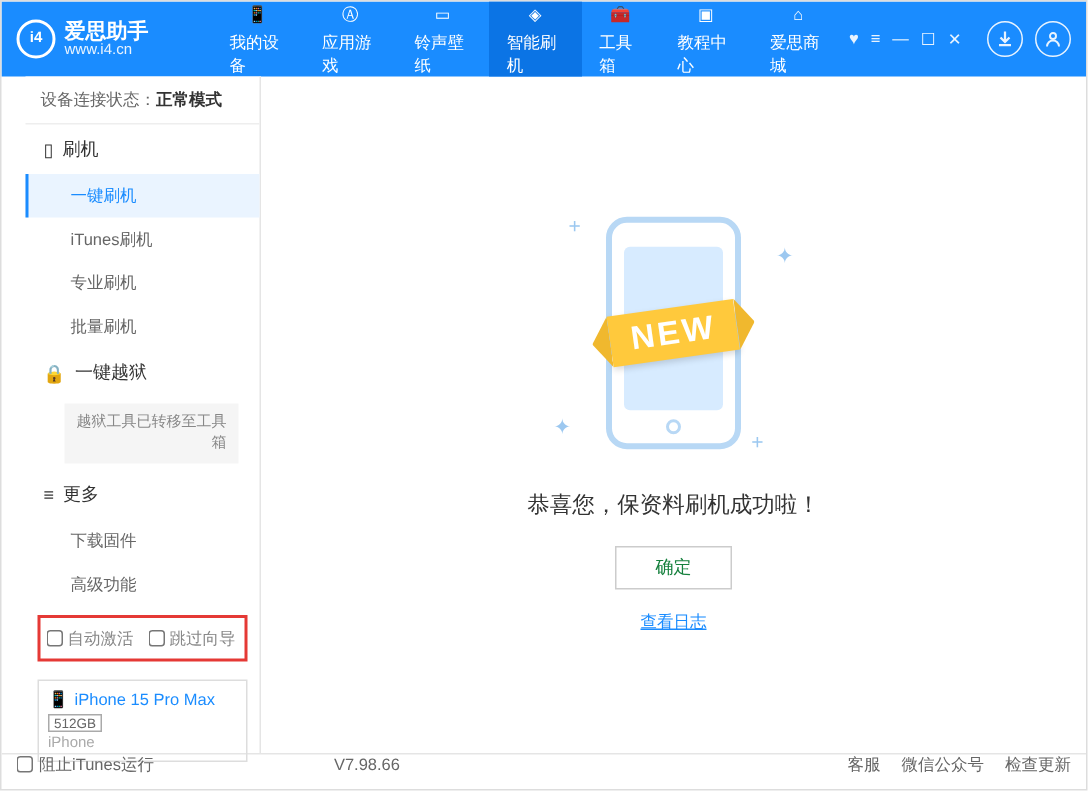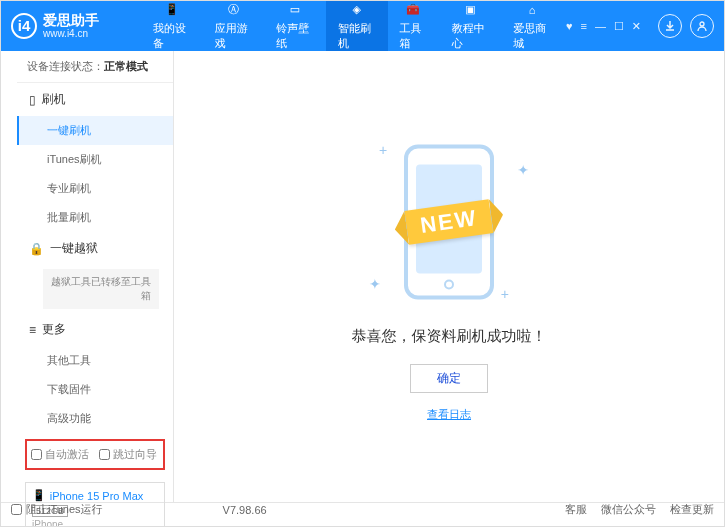--- a/index.html
+++ b/index.html
@@ -1,19 +1,19 @@
 <!DOCTYPE html>
 <html><head>
 <meta charset="utf-8">
 <style>
 * { margin: 0; padding: 0; box-sizing: border-box; font-family: "Microsoft YaHei", sans-serif; }
 body { width: 725px; height: 527px; background: #fff; overflow: hidden; border: 1px solid #ddd; }
 .titlebar { height: 50px; background: #1a8cff; display: flex; align-items: center; padding: 0 10px; color: #fff; }
 .logo-area { display: flex; align-items: center; gap: 6px; width: 130px; }
-.logo-circle { width: 26px; height: 26px; border: 2px solid #fff; border-radius: 50%; display: flex; align-items: center; justify-content: center; font-weight: bold; font-size: 15px; }
+.logo-circle { width: 26px; height: 26px; border: 2px solid #fff; border-radius: 50%; display: flex; align-items: center; justify-content: center; font-weight: bold; font-size: 10px; }
 .logo-text { display: flex; flex-direction: column; line-height: 1.1; }
 .logo-title { font-size: 14px; font-weight: bold; }
 .logo-url { font-size: 10px; opacity: 0.9; }
 .nav-tabs { display: flex; flex: 1; height: 100%; }
 .nav-tab { display: flex; flex-direction: column; align-items: center; justify-content: center; padding: 0 12px; font-size: 11px; cursor: pointer; gap: 3px; height: 100%; }
 .nav-tab.active { background: #0b74e5; }
 .nav-tab-icon { width: 16px; height: 16px; display: flex; align-items: center; justify-content: center; }
 .titlebar-right { display: flex; align-items: center; gap: 8px; margin-left: auto; }
 .win-controls { display: flex; gap: 2px; font-size: 11px; opacity: 0.9; align-items: center; margin-right: 6px; }
 .win-controls span { cursor: pointer; padding: 0 3px; }
@@ -38,21 +38,21 @@
 .illustration { width: 180px; height: 180px; position: relative; margin-bottom: 15px; }
 .phone-body { position: absolute; left: 50%; top: 50%; transform: translate(-50%,-50%); width: 90px; height: 155px; background: #fff; border: 4px solid #b8d8f5; border-radius: 14px; }
 .phone-screen { position: absolute; left: 8px; right: 8px; top: 16px; bottom: 22px; background: #d7ebff; border-radius: 4px; }
 .phone-home { position: absolute; bottom: 6px; left: 50%; transform: translateX(-50%); width: 10px; height: 10px; border: 2px solid #b8d8f5; border-radius: 50%; }
 .ribbon { position: absolute; top: 50%; left: 50%; transform: translate(-50%,-50%) rotate(-8deg); background: #ffc93c; color: #fff; font-weight: bold; font-size: 22px; padding: 4px 14px; letter-spacing: 2px; box-shadow: 0 2px 4px rgba(0,0,0,0.15); }
 .ribbon::before, .ribbon::after { content:""; position: absolute; top: 0; bottom: 0; width: 12px; background: #f0b82e; }
 .ribbon::before { left: -12px; clip-path: polygon(100% 0, 100% 100%, 0 50%); }
 .ribbon::after { right: -12px; clip-path: polygon(0 0, 100% 50%, 0 100%); }
 .plus-dot { position: absolute; color: #9cc8f0; font-size: 14px; }
 .success-msg { font-size: 15px; color: #333; margin-bottom: 18px; }
-.ok-btn { border: 1px solid #ccc; background: #fff; padding: 5px 26px; font-size: 12px; cursor: pointer; color: #1d4ed8; margin-bottom: 14px; }
+.ok-btn { border: 1px solid #ccc; background: #fff; padding: 5px 26px; font-size: 12px; cursor: pointer; color: #15803d; margin-bottom: 14px; }
 .log-link { font-size: 11px; color: #1a8cff; cursor: pointer; text-decoration: underline; }
 .footer { height: 14px; border-top: 1px solid #e5e5e5; display: flex; align-items: center; font-size: 11px; color: #666; padding: 0 10px; }
 .footer label { display: flex; align-items: center; gap: 4px; cursor: pointer; }
 .footer input { width: 11px; height: 11px; }
 .footer-right { margin-left: auto; display: flex; gap: 14px; }
 .footer-right span { cursor: pointer; }
 .locked { color: #bbb; }
 </style>
 </head>
 <body>
@@ -132,21 +132,20 @@
     <div class="side-item">批量刷机</div>
     <div class="side-section header locked">
       <span>🔒</span>
       <span>一键越狱</span>
     </div>
     <div class="side-item boxed">越狱工具已转移至工具箱</div>
     <div class="side-section header">
       <span>≡</span>
       <span>更多</span>
     </div>
-    <div class="side-item">其他工具</div>
     <div class="side-item">下载固件</div>
     <div class="side-item">高级功能</div>
 
     <div class="checkbox-row">
       <label>
           <input type="checkbox" style="">
           <span>自动激活</span>
         </label>
       <label>
           <input type="checkbox" style="">

